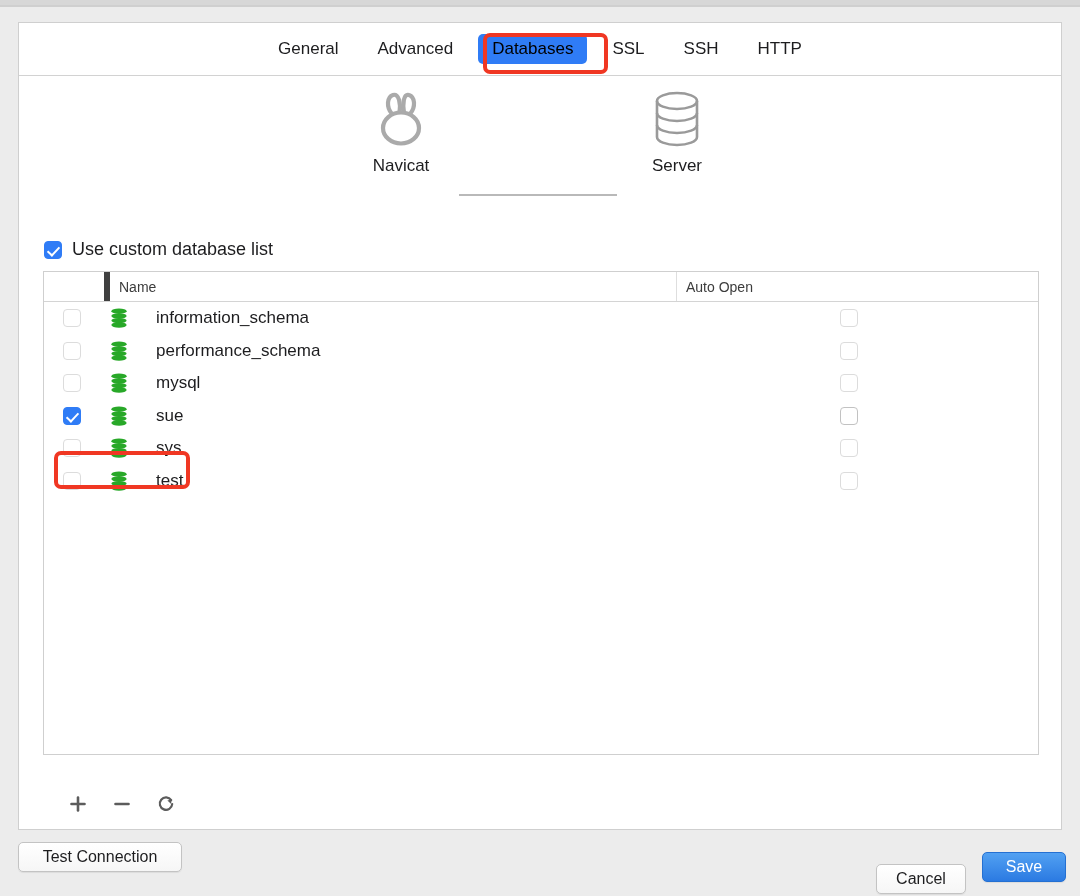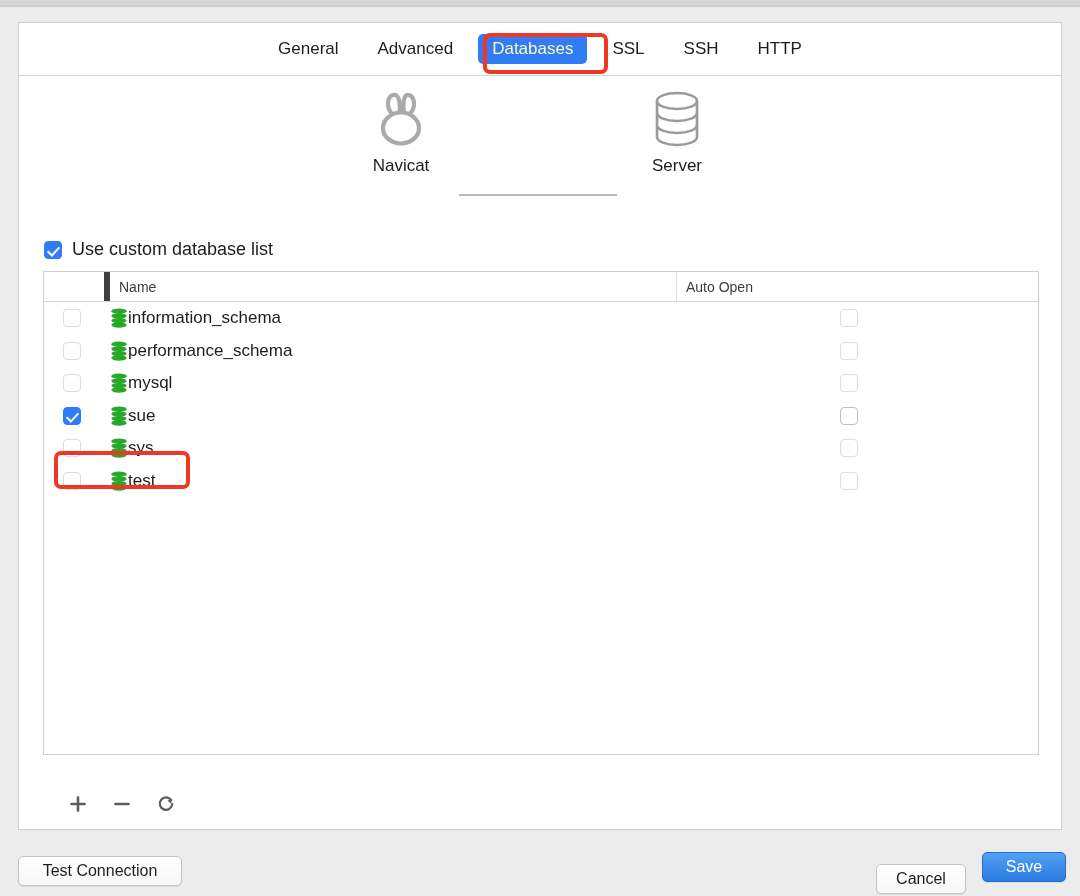--- a/index.html
+++ b/index.html
@@ -54,21 +54,21 @@
     font-size: 17px;
     color: #1d1d1f;
     padding: 4px 14px;
     border-radius: 5px;
     line-height: 22px;
     white-space: nowrap;
     cursor: default;
   }
   .tab.selected {
     background: #2f7cf6;
-    color: #fef9c3;
+    color: #000000;
   }
 
   .annot {
     position: absolute;
     border: 4px solid #f03723;
     border-radius: 7px;
     box-sizing: border-box;
     pointer-events: none;
   }
   #annot-tab {
@@ -189,21 +189,21 @@
     display: flex;
     align-items: center;
     justify-content: center;
     padding-right: 4px;
     box-sizing: border-box;
   }
   .cell-name {
     width: 572px;
     display: flex;
     align-items: center;
-    gap: 0;
+    gap: 28px;
     box-sizing: border-box;
     padding-left: 6px;
   }
   .cell-auto {
     flex: 1;
     display: flex;
     align-items: center;
     padding-left: 164px;
     box-sizing: border-box;
   }
@@ -253,21 +253,21 @@
     border: 1px solid #c3c3c3;
     background: linear-gradient(#ffffff, #f6f6f6);
     color: #1d1d1f;
     display: flex;
     align-items: center;
     justify-content: center;
     box-sizing: border-box;
     cursor: default;
     box-shadow: 0 1px 1px rgba(0,0,0,0.07);
   }
-  #btn-test   { left: 18px;  top: 18px; width: 164px; height: 30px; }
+  #btn-test   { left: 18px;  top: 4px; width: 164px; height: 30px; }
   #btn-cancel { left: 876px; top: 26px; width: 90px;  height: 30px; }
   #btn-save {
     left: 982px; top: 14px; width: 84px; height: 30px;
     background: linear-gradient(#52a1f2, #2b7ae2);
     border: 1px solid #2470d2;
     color: #ffffff;
   }
 </style>
 </head>
 <body>

